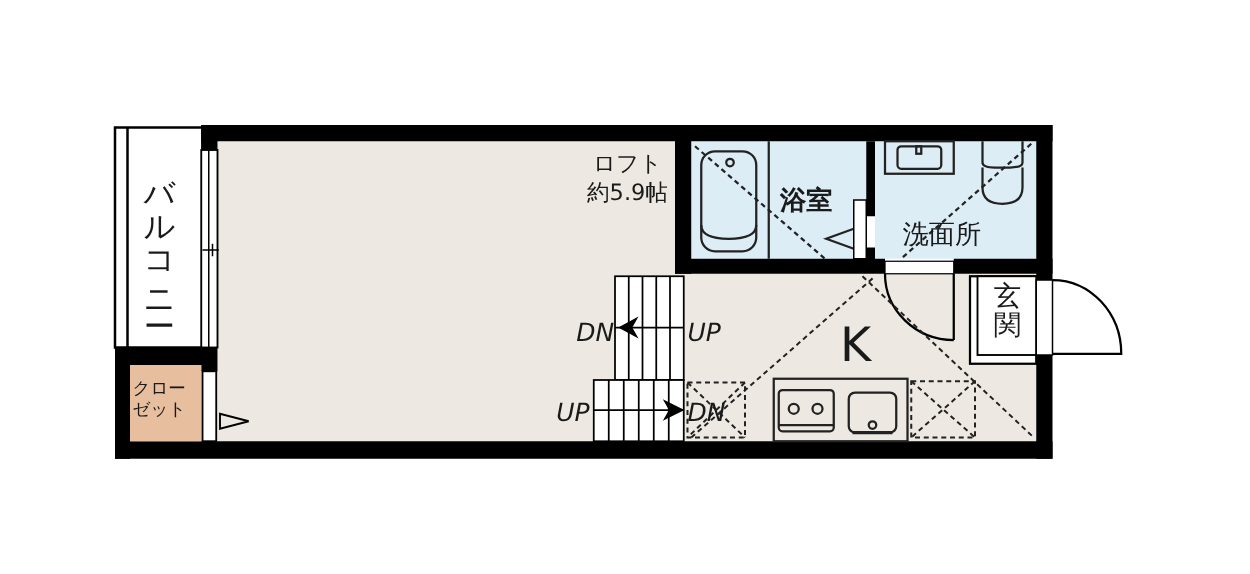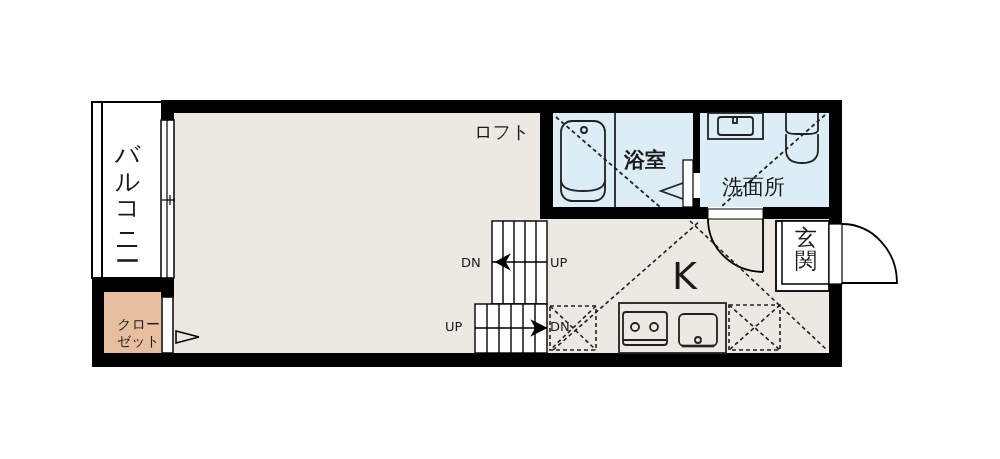--- a/index.html
+++ b/index.html
@@ -5,22 +5,22 @@
   html, body { margin: 0; padding: 0; background: #ffffff; }
   body { width: 1000px; height: 459px; position: relative; overflow: hidden;
          font-family: "DejaVu Sans", sans-serif; }
   #plan { position: absolute; left: 0; top: 0; width: 1000px; height: 459px; }
   .lbl { position: absolute; color: #1a1a1a; white-space: nowrap; line-height: 1; }
   .room-main { font-size: 40px; text-align: center; line-height: 1.18; }
   .room-loft { font-size: 18px; text-align: center; line-height: 1.3; }
   .room-md { font-size: 21px; }
   .room-k { font-size: 38px; }
   .vert { font-size: 25px; writing-mode: vertical-rl; letter-spacing: 2px; }
-  .stair { font-size: 13px; }
-  .closet { font-size: 14px; text-align: right; line-height: 1.2; margin-top: 13px; }
+  .stair { font-size: 20px; font-style: italic; }
+  .closet { font-size: 14px; text-align: left; line-height: 1.2; }
   .genkan { font-size: 22px; line-height: 1.05; text-align: center; }
 </style>
 </head>
 <body>
 
 <div id="plan">
   <svg width="1000" height="459" viewBox="0 0 1000 459" xmlns="http://www.w3.org/2000/svg">
 
     <g>
       <rect x="92" y="102" width="70" height="176" fill="#ffffff" stroke="#000" stroke-width="2"></rect>
@@ -141,20 +141,21 @@
   <div class="lbl closet" style="left:106px; top:303px; width:54px;">
     <div>クロー</div>
     <div>ゼット</div>
   </div>
 
   <div class="lbl room-main" style="left:244px; top:178px; width:180px;">
   </div>
 
   <div class="lbl room-loft" style="left:452px; top:120px; width:100px;">
     <div>ロフト</div>
+    <div>約5.9帖</div>
   </div>
 
   <div class="lbl room-md" style="left:624px; top:150px;font-weight:bold;">浴室</div>
 
   <div class="lbl room-md" style="left:722px; top:177px;">洗面所</div>
 
   <div class="lbl room-k" style="left:672px; top:257px;">K</div>
 
   <div class="lbl genkan" style="left:788px; top:226px; width:36px;">
     <div>玄<br>関</div>

